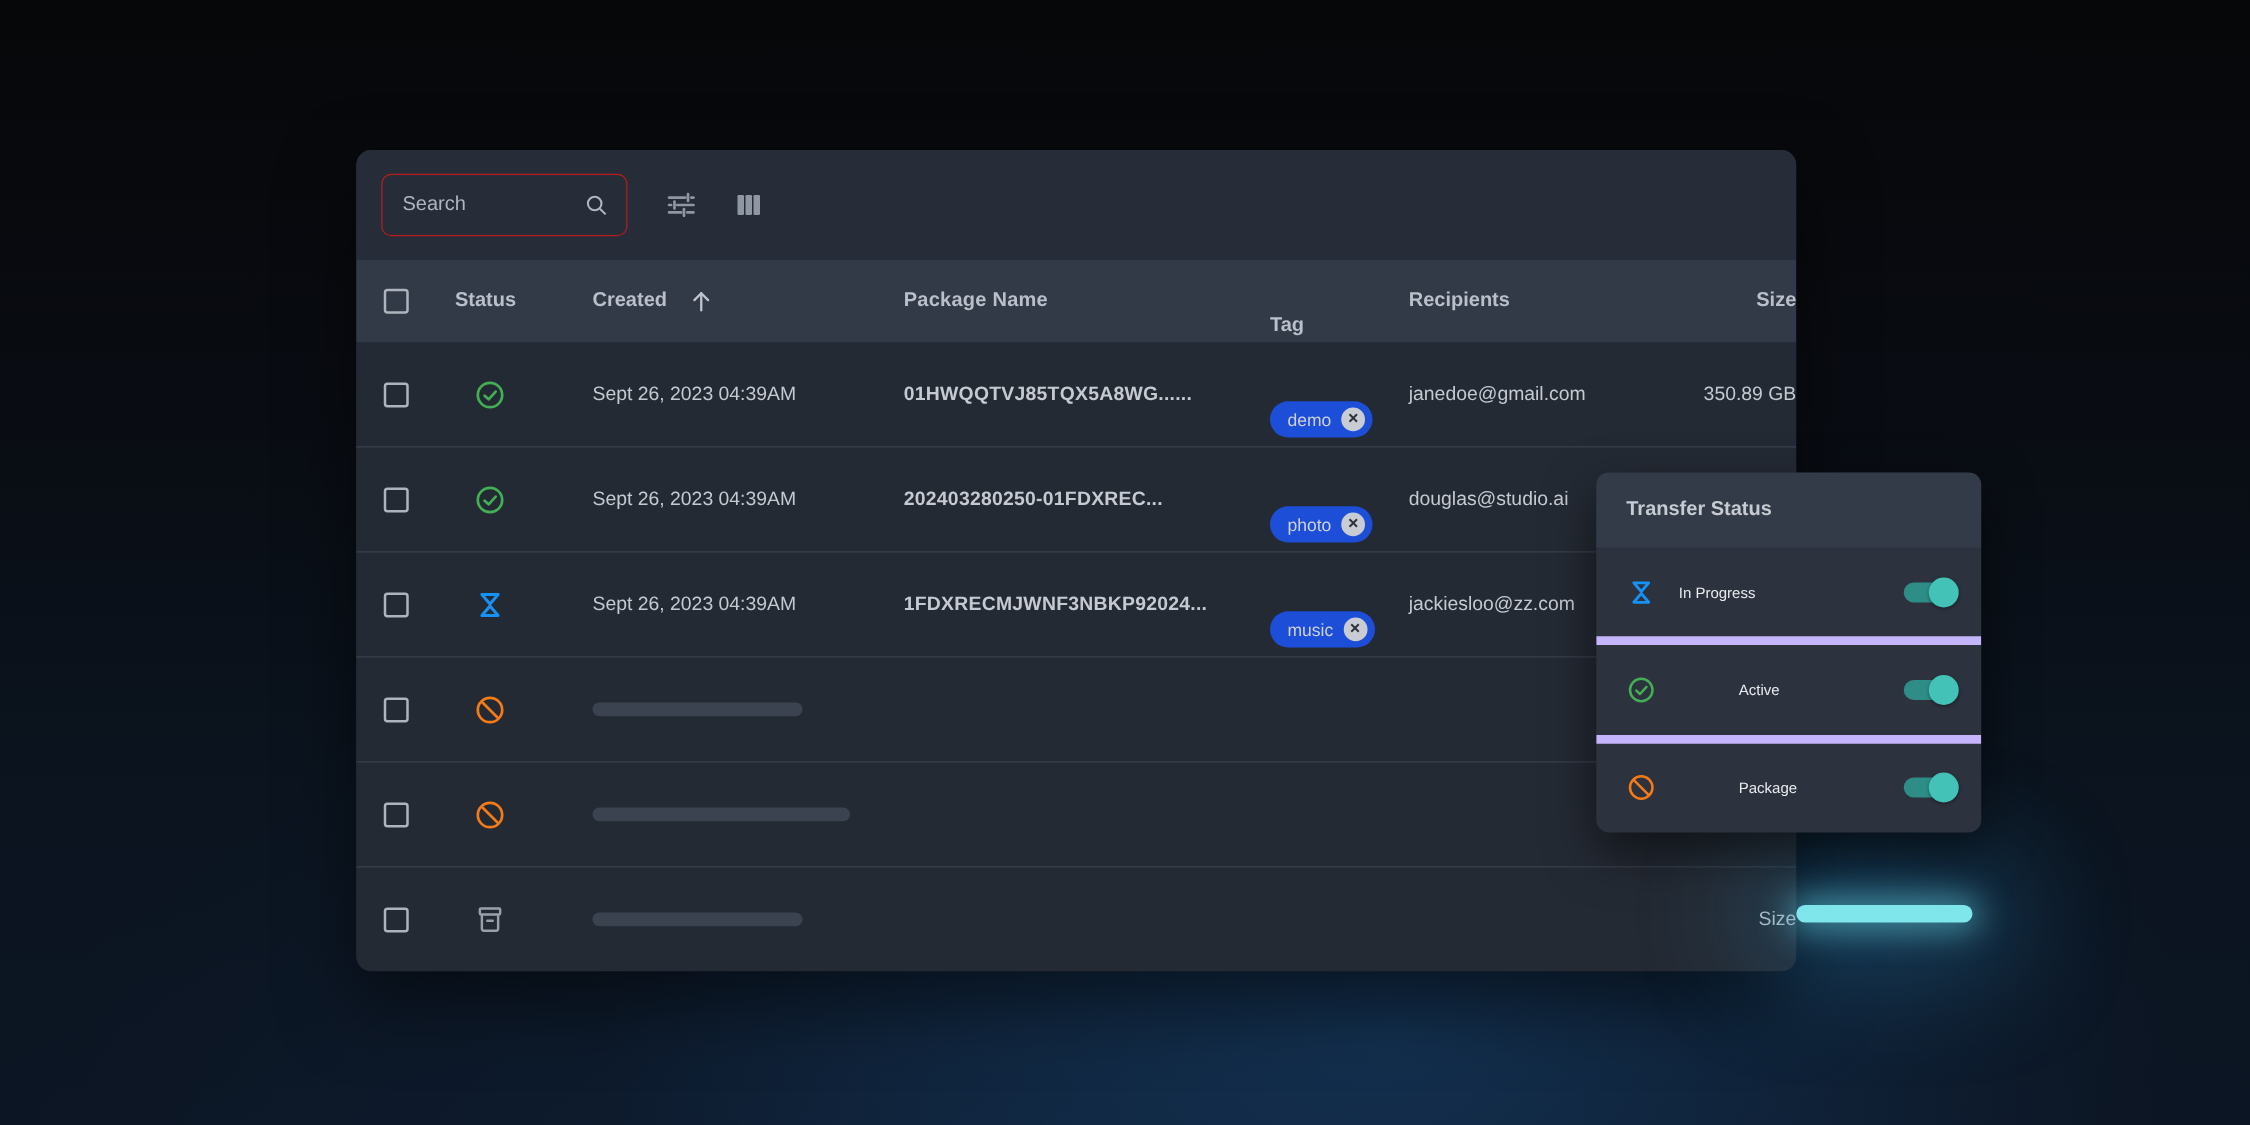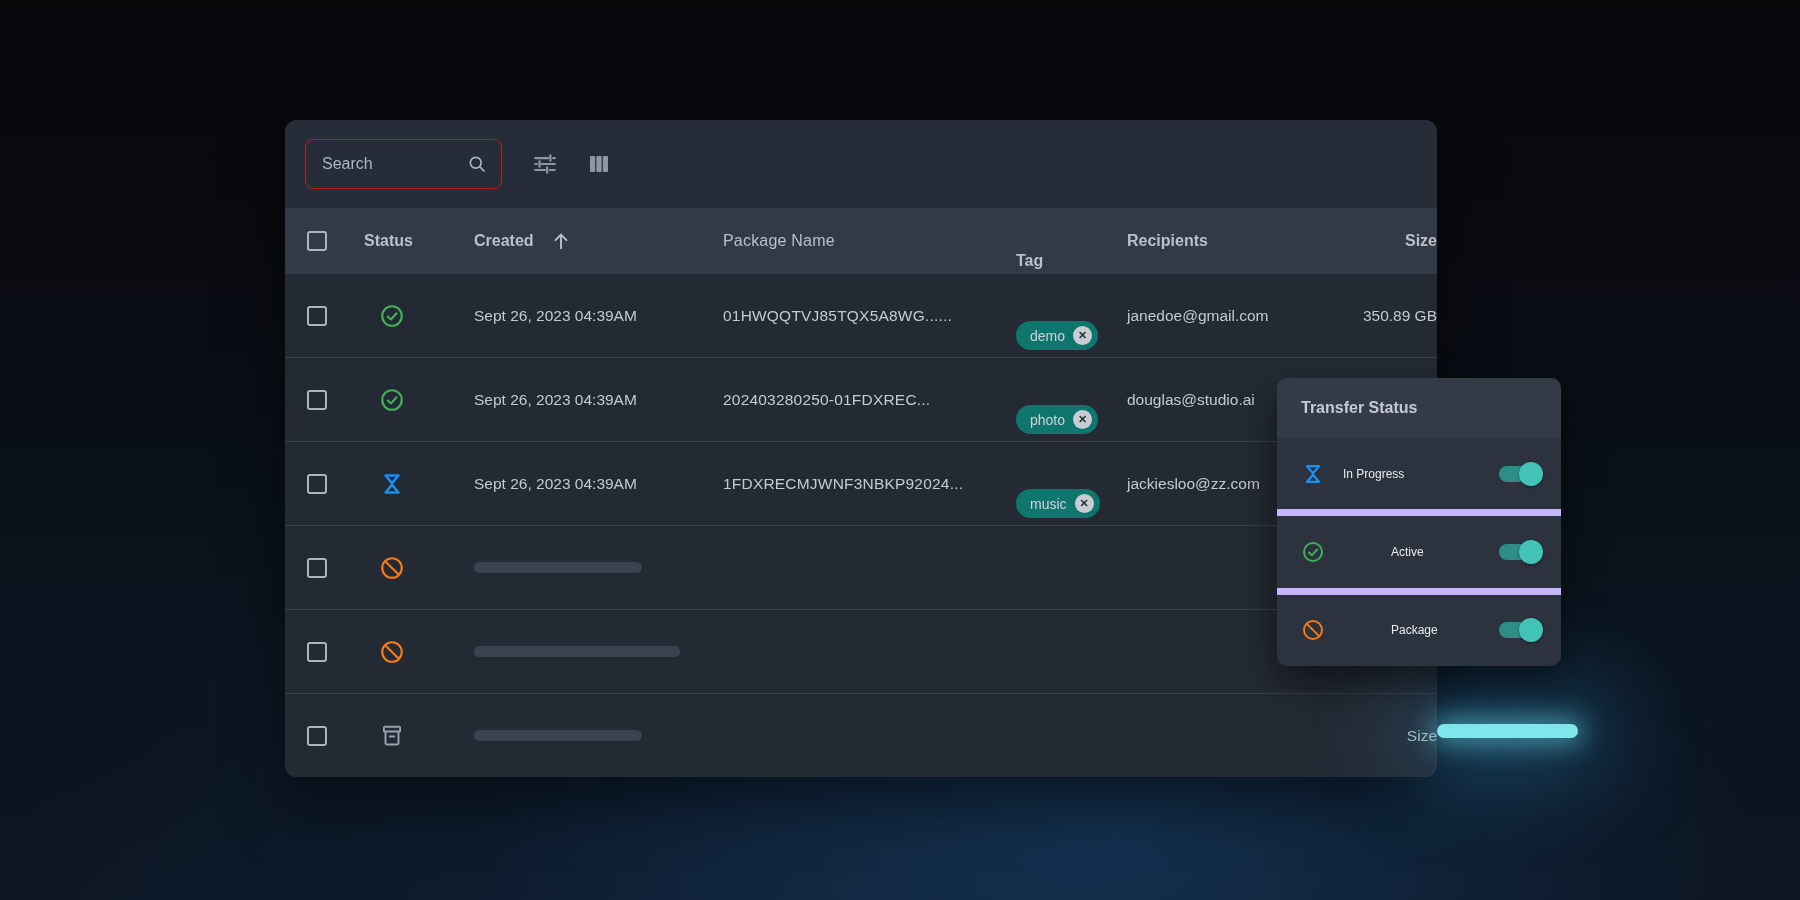--- a/index.html
+++ b/index.html
@@ -61,48 +61,48 @@
   .tbody { flex:1; display:flex; flex-direction:column; }
   .trow { flex:1; background:#242a34; color:#c5c9d0; font-size:15.5px; }
   .trow + .trow { border-top:1px solid #3a404d; }
   .cb-cell { padding-left:22px; }
   .checkbox {
     width:20px; height:20px; border:2px solid #aeb4bc; border-radius:3px;
     background:transparent; display:block; cursor:pointer;
   }
   .status-cell { display:flex; justify-content:center; }
   .created-cell { padding-left:39px; display:flex; align-items:center; }
-  .package-cell { padding-left:40px; font-weight:400; letter-spacing:.2px; }
+  .package-cell { padding-left:40px; font-weight:700; letter-spacing:.2px; }
   .tag-cell { padding-left:39px;margin-top:40px; }
   .recip-cell { padding-left:40px; white-space:nowrap; overflow:hidden; }
   .size-cell { text-align:right; font-weight:500; }
   .thead .size-cell { font-weight:700; }
   .sort-arrow { margin-left:16px; display:flex; align-items:center; cursor:pointer; }
 
   .tag-pill {
     display:inline-flex; align-items:center; gap:8px; height:29px;
-    background:#0f766e; border-radius:15px; padding:0 6px 0 14px;
+    background:#1d4ed8; border-radius:15px; padding:0 6px 0 14px;
     font-size:14px; color:#ced2d8; white-space:nowrap;
   }
   .tag-x {
     width:19px; height:19px; border-radius:50%; background:#c9cdd3; color:#2b313c;
     font-size:11px; font-weight:700; display:flex; align-items:center; justify-content:center;
     cursor:pointer; line-height:1;
   }
 
   .skel { height:11px; border-radius:5.5px; background:#3c4350; }
   .sk-created { width:168px; }
   .row5 .sk-created { width:206px; }
   .sk-package { width:236px; }
   .sk-tag { width:42px; }
   .sk-recip { width:116px; }
 
   
   .popover {
-    position:absolute; left:1277px; top:378px; width:284px; height:288px;
+    position:absolute; left:1277px; top:378px; width:308px; height:288px;
     background:#2c323e; border-radius:10px; z-index:5; overflow:hidden;
     box-shadow:0 16px 40px rgba(0,0,0,.55);
     display:flex; flex-direction:column;
   }
   .pop-header {
     flex:0 0 60px; background:#343b48; display:flex; align-items:center;
     padding-left:24px; color:#c6cad1; font-size:16px; font-weight:700;
   }
   .pop-item {
     flex:1; display:flex; align-items:center; padding:0 18px 0 24px;

